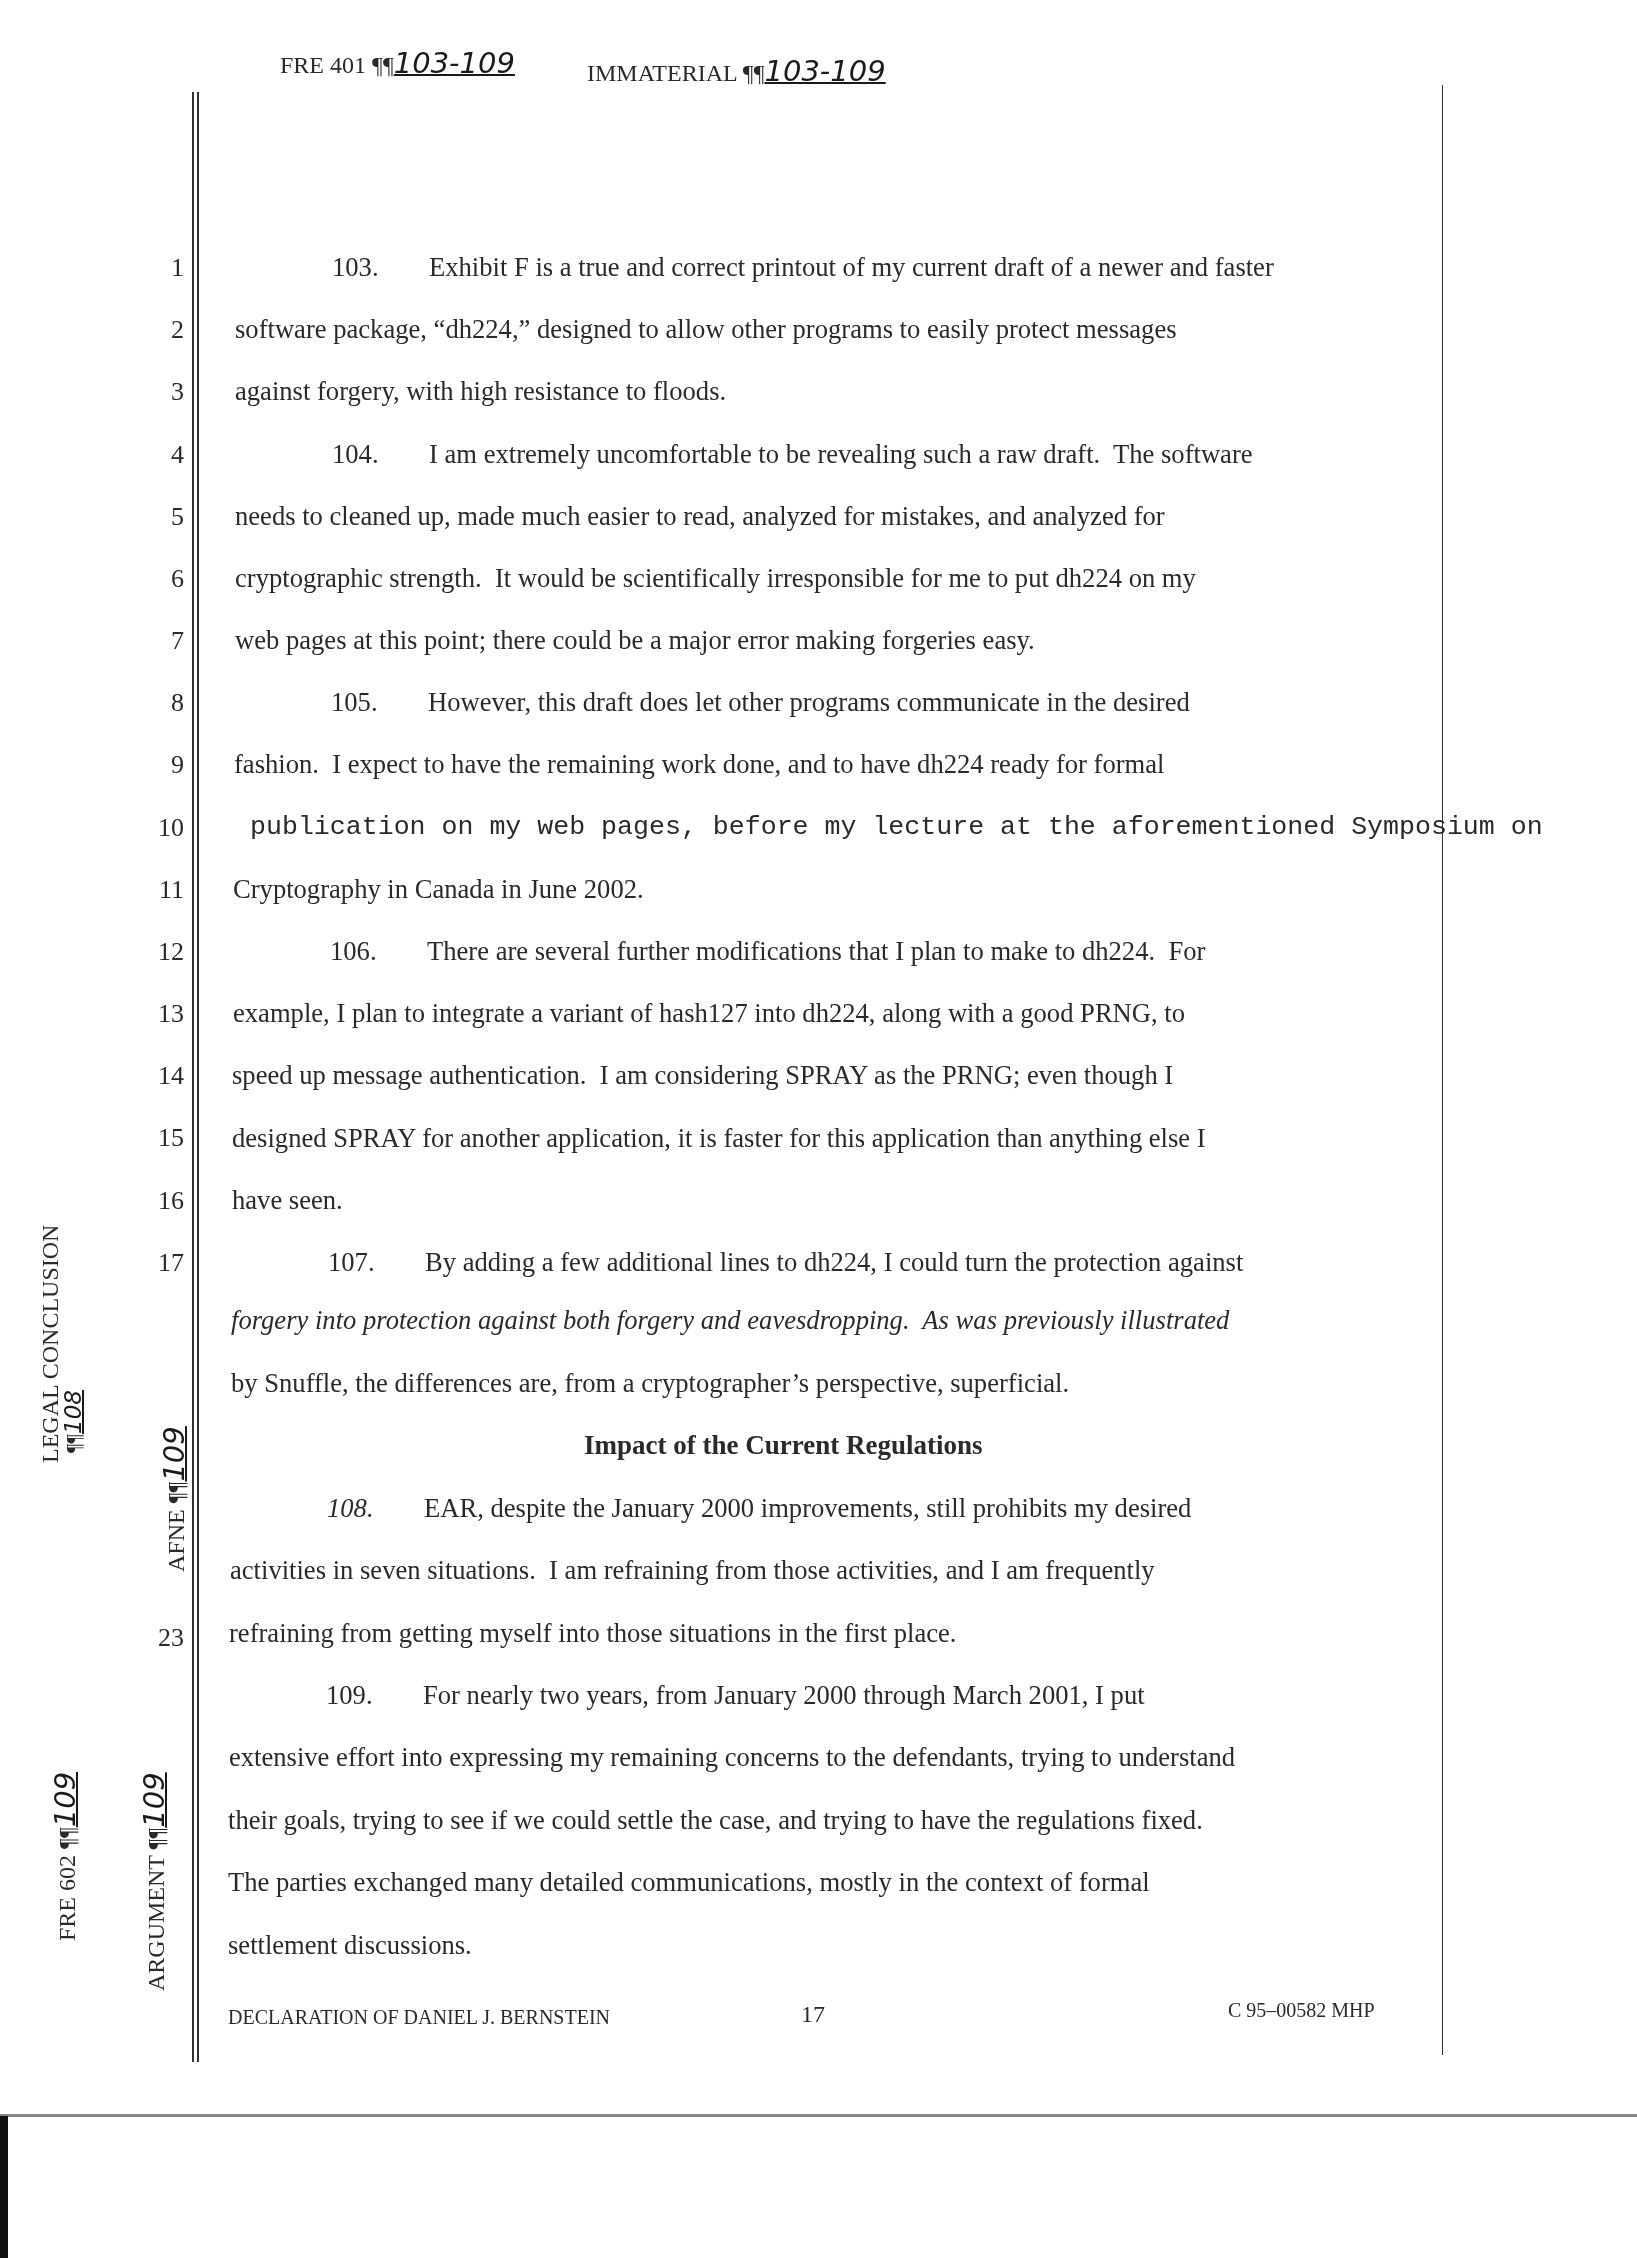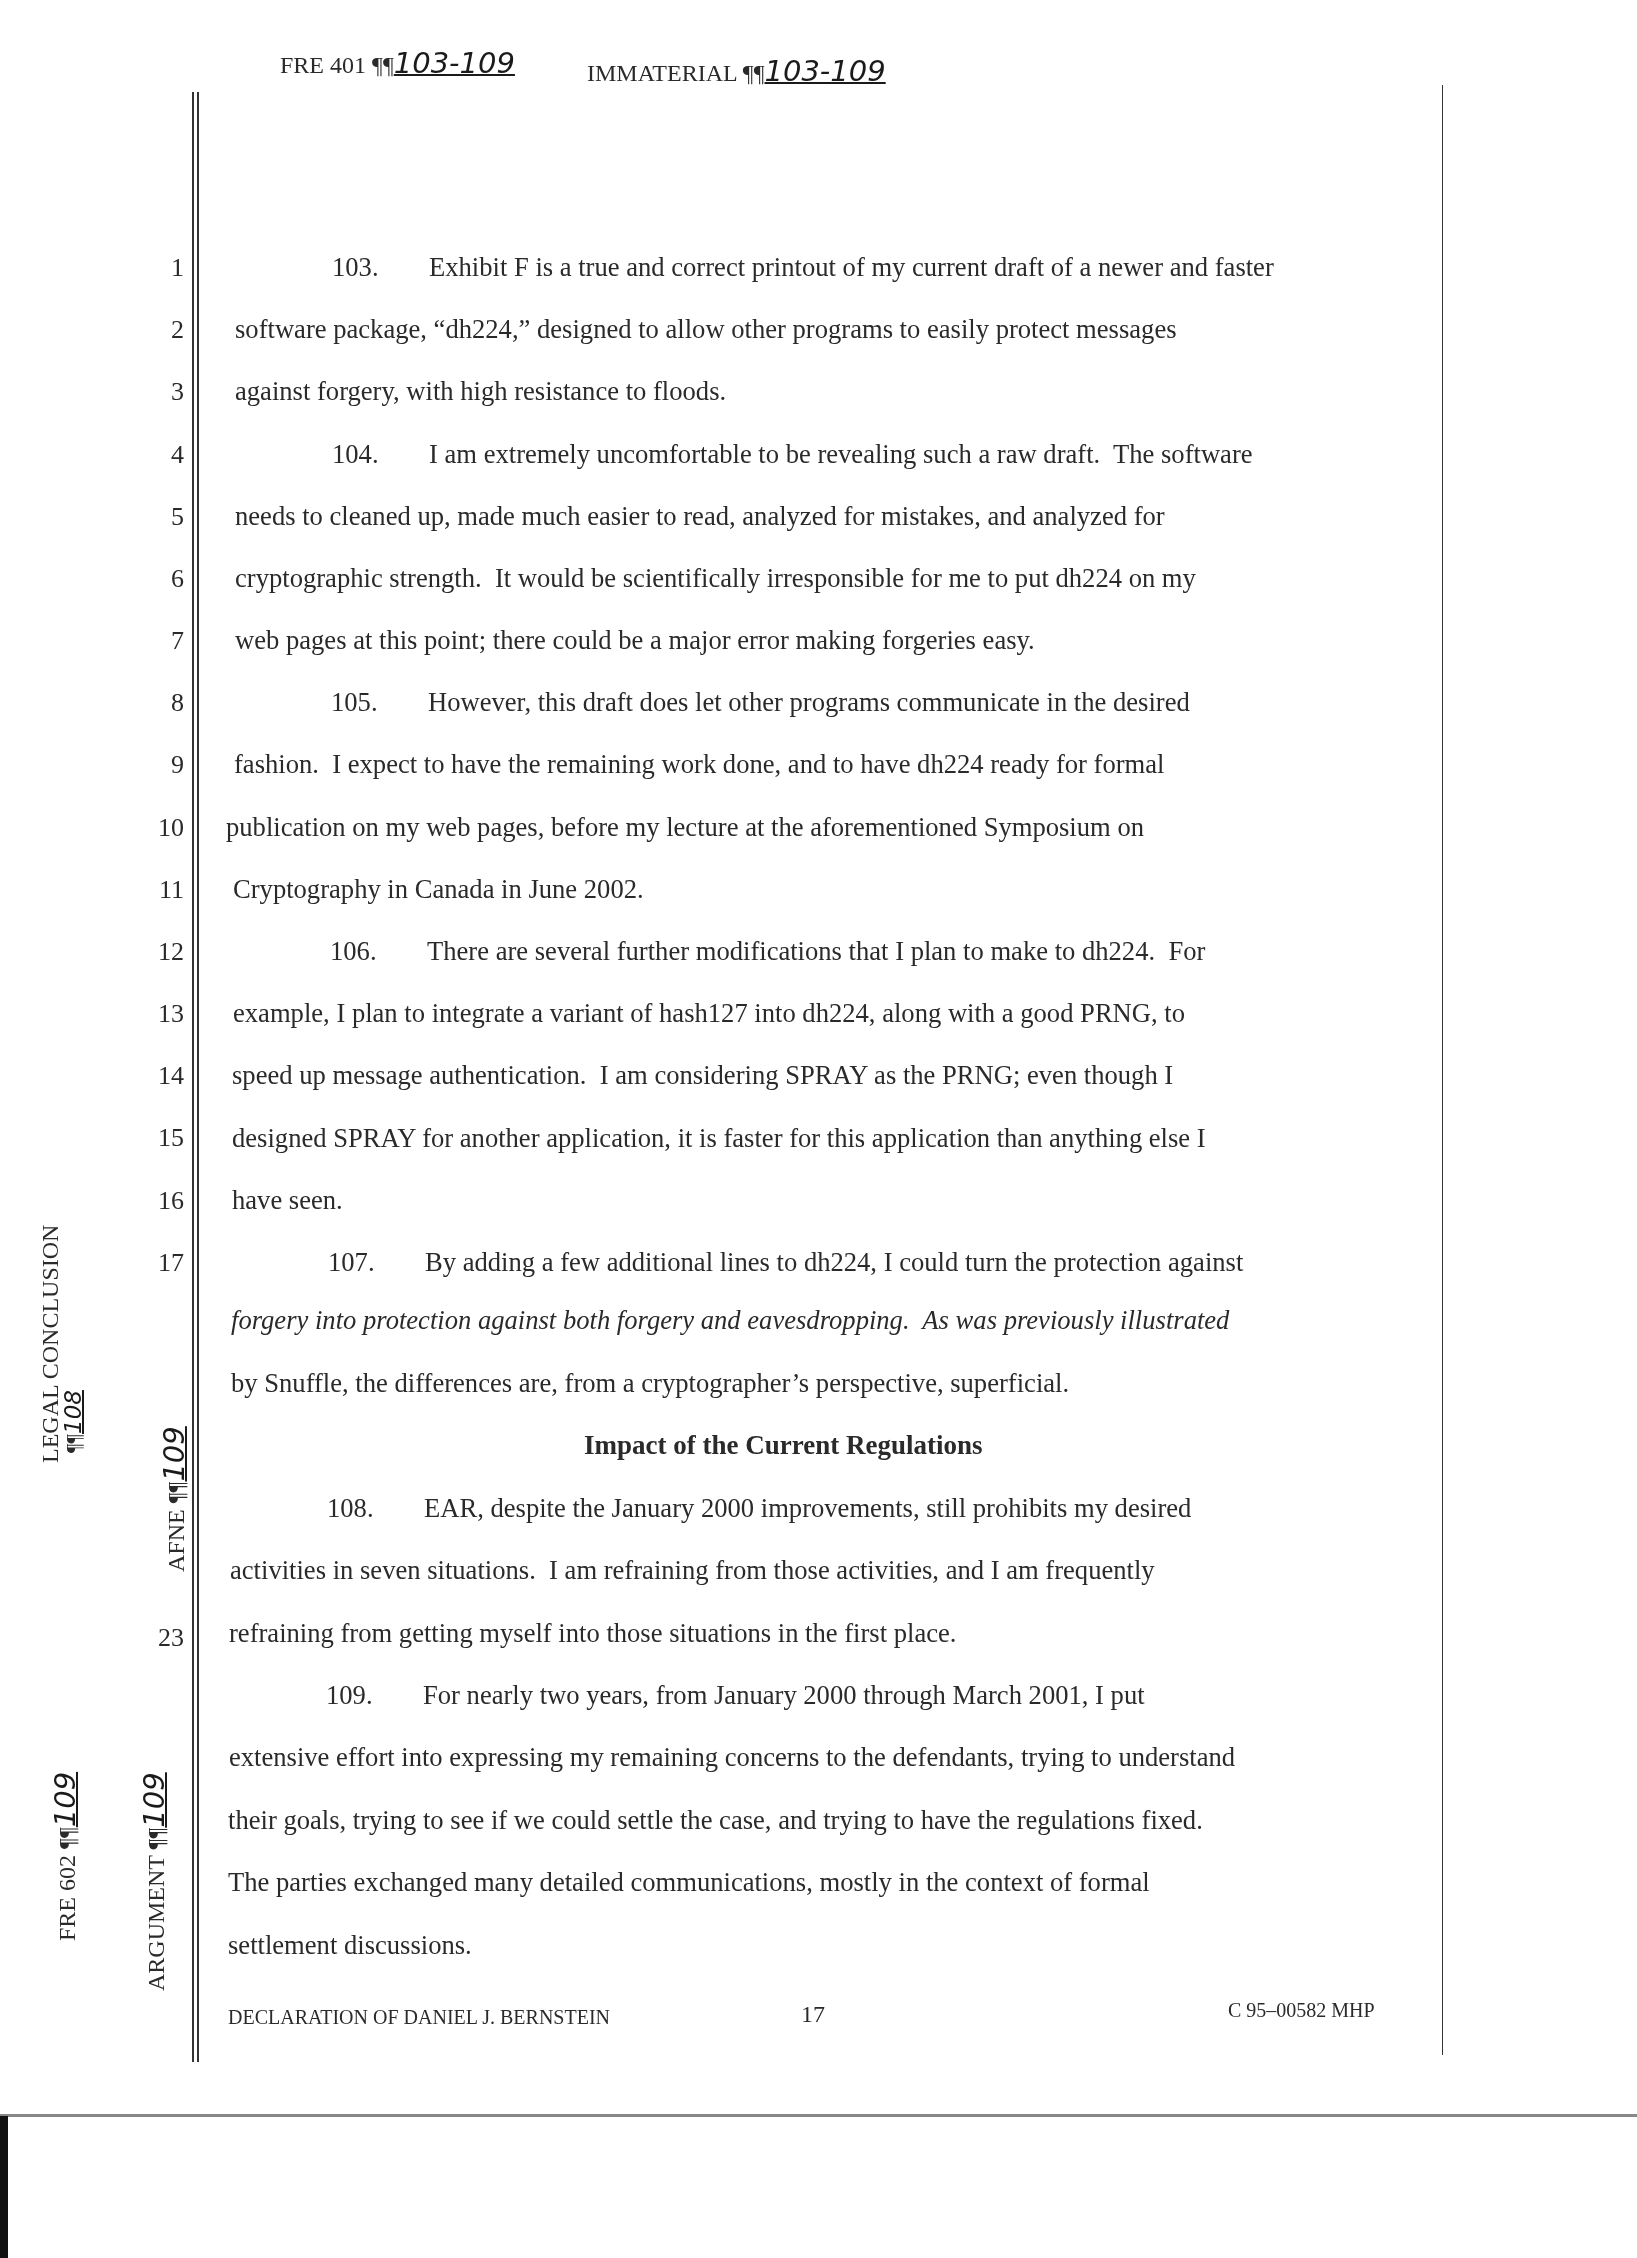--- a/index.html
+++ b/index.html
@@ -55,32 +55,32 @@
 <div id="body-lines">
     <div class="abs body" style="top: 252px; left: 235px;"><span style="display: inline-block; width: 97px; margin-left: 97px;">103.</span><span style="white-space: pre;">Exhibit F is a true and correct printout of my current draft of a newer and faster</span></div>
     <div class="abs body" style="top: 314px; left: 235px;"><span style="white-space: pre;">software package, “dh224,” designed to allow other programs to easily protect messages</span></div>
     <div class="abs body" style="top: 376px; left: 235px;"><span style="white-space: pre;">against forgery, with high resistance to floods.</span></div>
     <div class="abs body" style="top: 439px; left: 235px;"><span style="display: inline-block; width: 97px; margin-left: 97px;">104.</span><span style="white-space: pre;">I am extremely uncomfortable to be revealing such a raw draft.  The software</span></div>
     <div class="abs body" style="top: 501px; left: 235px;"><span style="white-space: pre;">needs to cleaned up, made much easier to read, analyzed for mistakes, and analyzed for</span></div>
     <div class="abs body" style="top: 563px; left: 235px;"><span style="white-space: pre;">cryptographic strength.  It would be scientifically irresponsible for me to put dh224 on my</span></div>
     <div class="abs body" style="top: 625px; left: 235px;"><span style="white-space: pre;">web pages at this point; there could be a major error making forgeries easy.</span></div>
     <div class="abs body" style="top: 687px; left: 234px;"><span style="display: inline-block; width: 97px; margin-left: 97px;">105.</span><span style="white-space: pre;">However, this draft does let other programs communicate in the desired</span></div>
     <div class="abs body" style="top: 749px; left: 234px;"><span style="white-space: pre;">fashion.  I expect to have the remaining work done, and to have dh224 ready for formal</span></div>
-    <div class="abs body" style="top: 812px; left: 226px;"><span style="white-space: pre;">publication on my web pages, before my lecture at the aforementioned Symposium on</span></div>
+    <div class="abs body" style="top: 812px; left: 250px; font-family: Liberation Mono, monospace;"><span style="white-space: pre;">publication on my web pages, before my lecture at the aforementioned Symposium on</span></div>
     <div class="abs body" style="top: 874px; left: 233px;"><span style="white-space: pre;">Cryptography in Canada in June 2002.</span></div>
     <div class="abs body" style="top: 936px; left: 233px;"><span style="display: inline-block; width: 97px; margin-left: 97px;">106.</span><span style="white-space: pre;">There are several further modifications that I plan to make to dh224.  For</span></div>
     <div class="abs body" style="top: 998px; left: 233px;"><span style="white-space: pre;">example, I plan to integrate a variant of hash127 into dh224, along with a good PRNG, to</span></div>
     <div class="abs body" style="top: 1060px; left: 232px;"><span style="white-space: pre;">speed up message authentication.  I am considering SPRAY as the PRNG; even though I</span></div>
     <div class="abs body" style="top: 1123px; left: 232px;"><span style="white-space: pre;">designed SPRAY for another application, it is faster for this application than anything else I</span></div>
     <div class="abs body" style="top: 1185px; left: 232px;"><span style="white-space: pre;">have seen.</span></div>
     <div class="abs body" style="top: 1247px; left: 231px;"><span style="display: inline-block; width: 97px; margin-left: 97px;">107.</span><span style="white-space: pre;">By adding a few additional lines to dh224, I could turn the protection against</span></div>
     <div class="abs body" style="top: 1305px; left: 231px; font-style: italic;"><span style="white-space: pre;">forgery into protection against both forgery and eavesdropping.  As was previously illustrated</span></div>
     <div class="abs body" style="top: 1368px; left: 231px;"><span style="white-space: pre;">by Snuffle, the differences are, from a cryptographer’s perspective, superficial.</span></div>
     <div class="abs body heading" style="top: 1430px; left: 584px;"><span>Impact of the Current Regulations</span></div>
-    <div class="abs body" style="top: 1493px; left: 230px;"><span style="display: inline-block; width: 97px; margin-left: 97px;">108.</span><span style="white-space: pre;">EAR, despite the January 2000 improvements, still prohibits my desired</span></div>
+    <div class="abs body" style="top: 1493px; left: 230px;"><span style="display: inline-block; width: 97px; margin-left: 97px; font-style: italic;">108.</span><span style="white-space: pre;">EAR, despite the January 2000 improvements, still prohibits my desired</span></div>
     <div class="abs body" style="top: 1555px; left: 230px;"><span style="white-space: pre;">activities in seven situations.  I am refraining from those activities, and I am frequently</span></div>
     <div class="abs body" style="top: 1618px; left: 229px;"><span style="white-space: pre;">refraining from getting myself into those situations in the first place.</span></div>
     <div class="abs body" style="top: 1680px; left: 229px;"><span style="display: inline-block; width: 97px; margin-left: 97px;">109.</span><span style="white-space: pre;">For nearly two years, from January 2000 through March 2001, I put</span></div>
     <div class="abs body" style="top: 1742px; left: 229px;"><span style="white-space: pre;">extensive effort into expressing my remaining concerns to the defendants, trying to understand</span></div>
     <div class="abs body" style="top: 1805px; left: 228px;"><span style="white-space: pre;">their goals, trying to see if we could settle the case, and trying to have the regulations fixed.</span></div>
     <div class="abs body" style="top: 1867px; left: 228px;"><span style="white-space: pre;">The parties exchanged many detailed communications, mostly in the context of formal</span></div>
     <div class="abs body" style="top: 1930px; left: 228px;"><span style="white-space: pre;">settlement discussions.</span></div>
   </div>
 
 <div class="rot" style="left:37px;top:1463px;">

